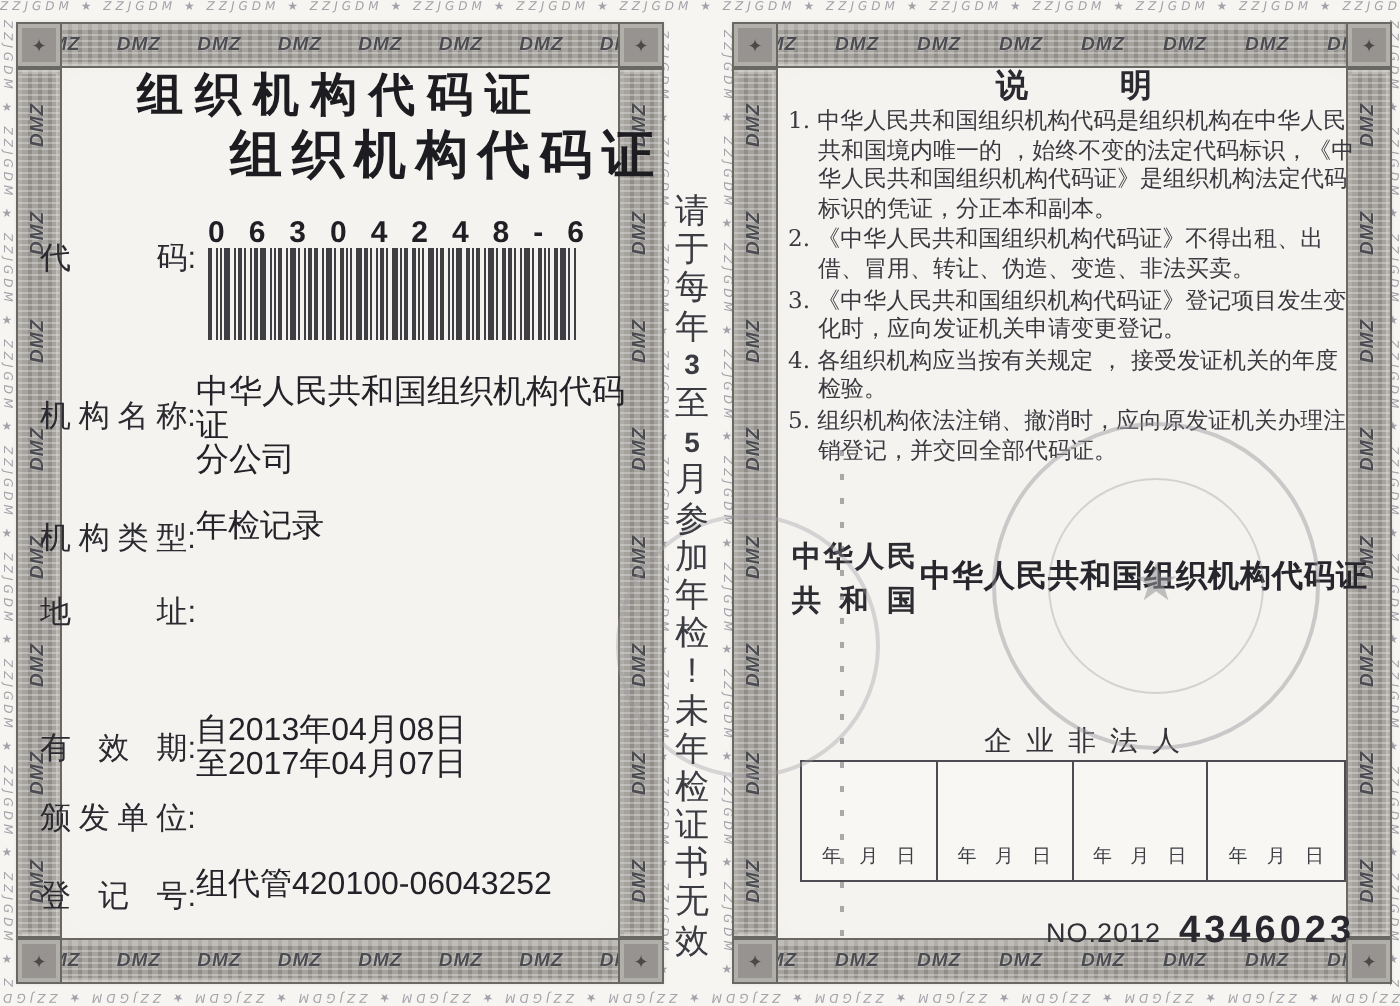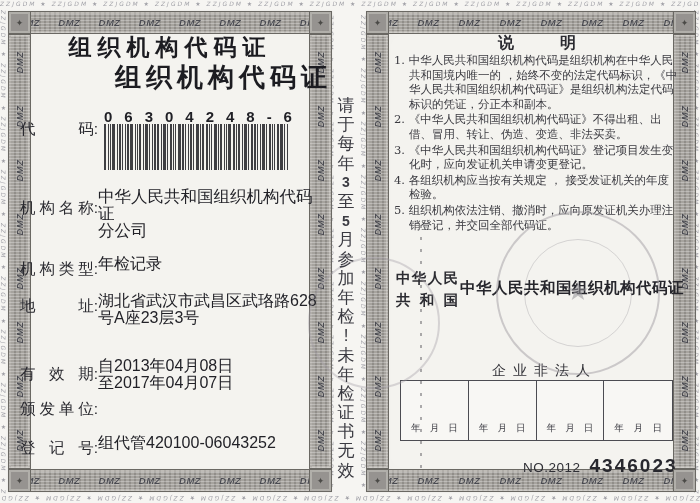--- a/index.html
+++ b/index.html
@@ -257,24 +257,20 @@
         <span>构</span>
         <span>类</span>
         <span>型:</span>
       </div>
     <div class="fld-value" style="top:244px;">年检记录</div>
 
     <div class="fld-label spread" style="top:285px;">
         <span>地</span>
         <span>址:</span>
       </div>
-    <div class="fld-value" style="top:281px;">
-      <div>湖北省武汉市武昌区武珞路628</div>
-      <div>号A座23层3号</div>
-    </div>
 
     <div class="fld-label spread" style="top:353px;">
         <span>有</span>
         <span>效</span>
         <span>期:</span>
       </div>
     <div class="fld-value" style="top:346px;">
       <div>自2013年04月08日</div>
       <div>至2017年04月07日</div>
     </div>

